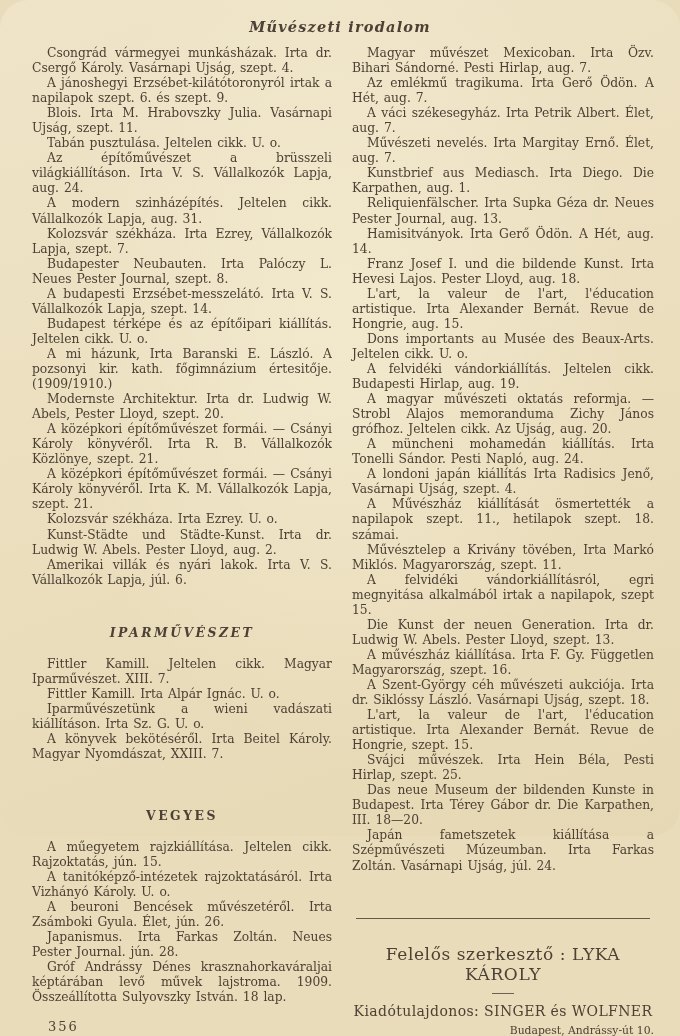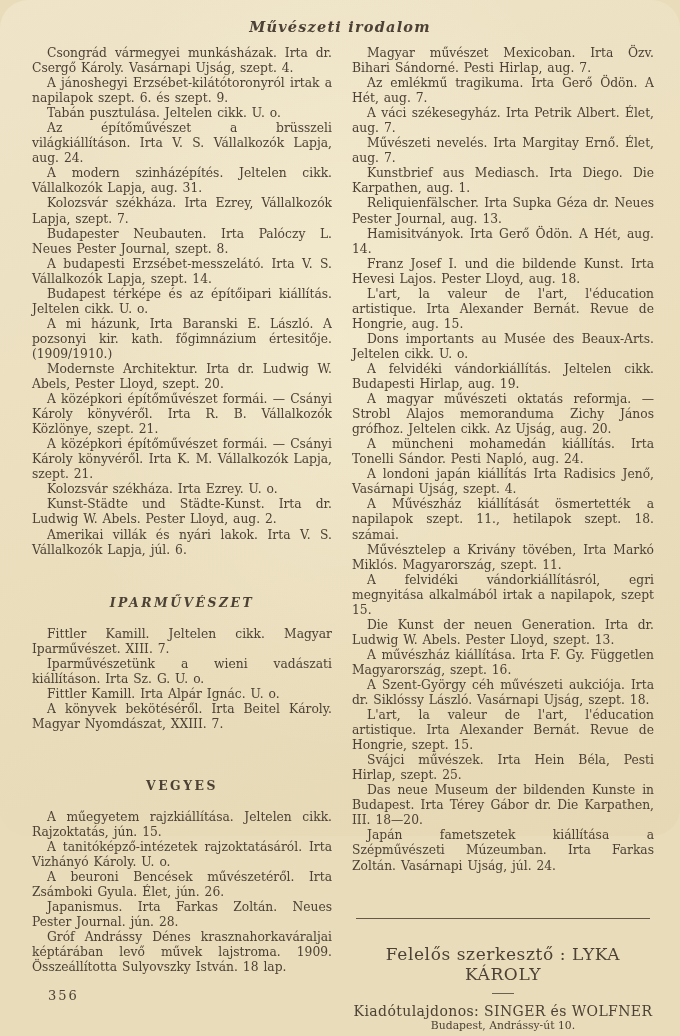--- a/index.html
+++ b/index.html
@@ -37,56 +37,57 @@
   .sh-1{margin-top:37px;margin-bottom:17px;font-style:italic;}
   .sh-2{margin-top:46px;margin-bottom:17px;}
   .page-number{
     margin-top:13px;font-size:13px;letter-spacing:2px;padding-left:16px;
   }
   .footer{margin-top:44px;}
   .footer-rule{height:1.5px;background:#4c4134;opacity:.85;margin:0 4px;}
   .f-line{text-align:center;margin:0;}
   .editor-line{margin-top:25px;font-size:17px;letter-spacing:.6px;}
   .publisher-line{font-size:14px;letter-spacing:.4px;}
-  .address-line{font-size:10.8px;}
+  .address-line{font-size:10.8px;margin-top:5px;text-align:right;}
   .printer-line{font-size:11.2px;letter-spacing:.3px;}
   .dash{width:22px;height:1px;background:#4c4134;opacity:.8;margin:9px auto;}
 </style>
 </head>
 <body>
 
 <div class="page">
 
   <div class="page-title">Művészeti irodalom</div>
 
   <div class="col col-left">
     <div>
         <p class="entry">Csongrád vármegyei munkásházak. Irta dr. Csergő Károly. Vasárnapi Ujság, szept. 4.</p>
         <p class="entry">A jánoshegyi Erzsébet-kilátótoronyról irtak a napilapok szept. 6. és szept. 9.</p>
+        <p class="entry">Blois. Irta M. Hrabovszky Julia. Vasárnapi Ujság, szept. 11.</p>
         <p class="entry">Tabán pusztulása. Jeltelen cikk. U. o.</p>
         <p class="entry">Az építőművészet a brüsszeli világkiállításon. Irta V. S. Vállalkozók Lapja, aug. 24.</p>
         <p class="entry">A modern szinházépítés. Jeltelen cikk. Vállalkozók Lapja, aug. 31.</p>
         <p class="entry">Kolozsvár székháza. Irta Ezrey, Vállalkozók Lapja, szept. 7.</p>
         <p class="entry">Budapester Neubauten. Irta Palóczy L. Neues Pester Journal, szept. 8.</p>
         <p class="entry">A budapesti Erzsébet-messzelátó. Irta V. S. Vállalkozók Lapja, szept. 14.</p>
         <p class="entry">Budapest térképe és az építőipari kiállítás. Jeltelen cikk. U. o.</p>
         <p class="entry">A mi házunk, Irta Baranski E. László. A pozsonyi kir. kath. főgimnázium értesitője. (1909/1910.)</p>
         <p class="entry">Modernste Architektur. Irta dr. Ludwig W. Abels, Pester Lloyd, szept. 20.</p>
         <p class="entry">A középkori építőművészet formái. — Csányi Károly könyvéről. Irta R. B. Vállalkozók Közlönye, szept. 21.</p>
         <p class="entry">A középkori építőművészet formái. — Csányi Károly könyvéről. Irta K. M. Vállalkozók Lapja, szept. 21.</p>
         <p class="entry">Kolozsvár székháza. Irta Ezrey. U. o.</p>
         <p class="entry">Kunst-Städte und Städte-Kunst. Irta dr. Ludwig W. Abels. Pester Lloyd, aug. 2.</p>
         <p class="entry">Amerikai villák és nyári lakok. Irta V. S. Vállalkozók Lapja, júl. 6.</p>
       </div>
 
     <h2 class="section-heading sh-1">IPARMŰVÉSZET</h2>
     <div>
         <p class="entry">Fittler Kamill. Jeltelen cikk. Magyar Iparművészet. XIII. 7.</p>
+        <p class="entry">Fittler Kamill. Irta Alpár Ignác. U. o.</p>
         <p class="entry">Iparművészetünk a wieni vadászati kiállításon. Irta Sz. G. U. o.</p>
-        <p class="entry">Fittler Kamill. Irta Alpár Ignác. U. o.</p>
         <p class="entry">A könyvek bekötéséről. Irta Beitel Károly. Magyar Nyomdászat, XXIII. 7.</p>
       </div>
 
     <h2 class="section-heading sh-2">VEGYES</h2>
     <div>
         <p class="entry">A műegyetem rajzkiállítása. Jeltelen cikk. Rajzoktatás, jún. 15.</p>
         <p class="entry">A tanitóképző-intézetek rajzoktatásáról. Irta Vizhányó Károly. U. o.</p>
         <p class="entry">A beuroni Bencések művészetéről. Irta Zsámboki Gyula. Élet, jún. 26.</p>
         <p class="entry">Japanismus. Irta Farkas Zoltán. Neues Pester Journal. jún. 28.</p>
         <p class="entry">Gróf Andrássy Dénes krasznahorkaváraljai képtárában levő művek lajstroma. 1909. Összeállította Sulyovszky István. 18 lap.</p>

